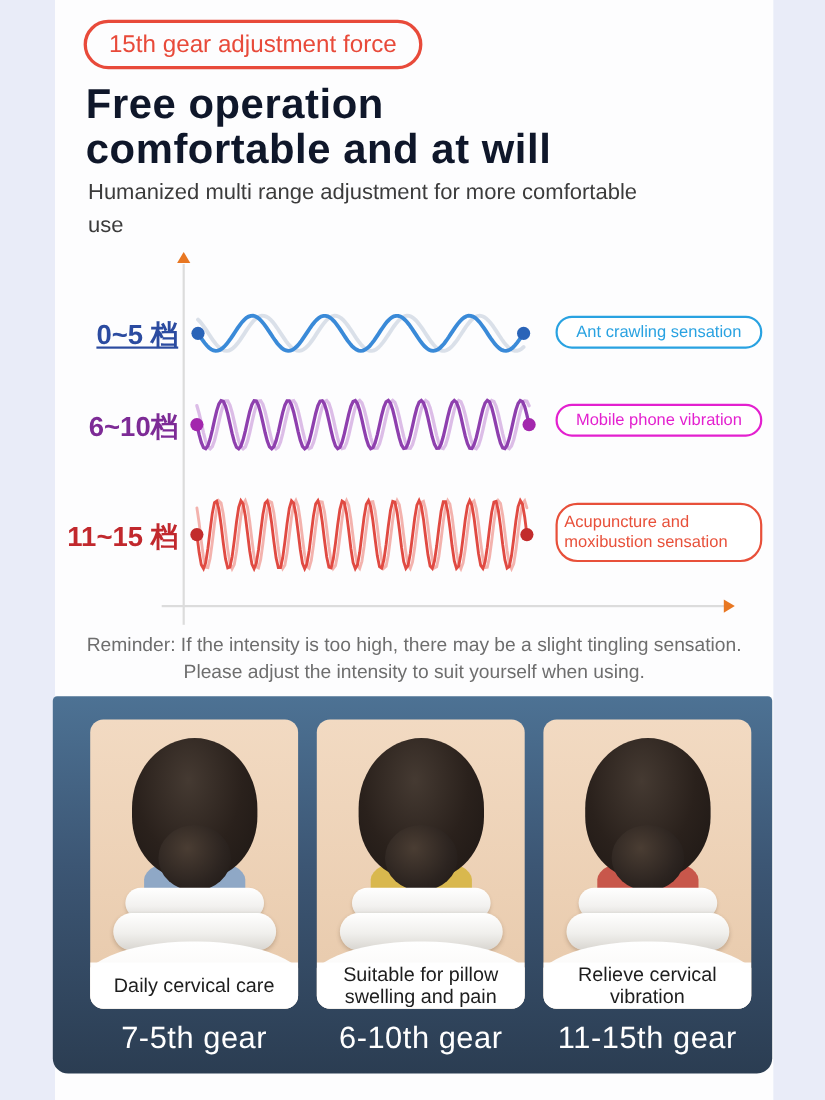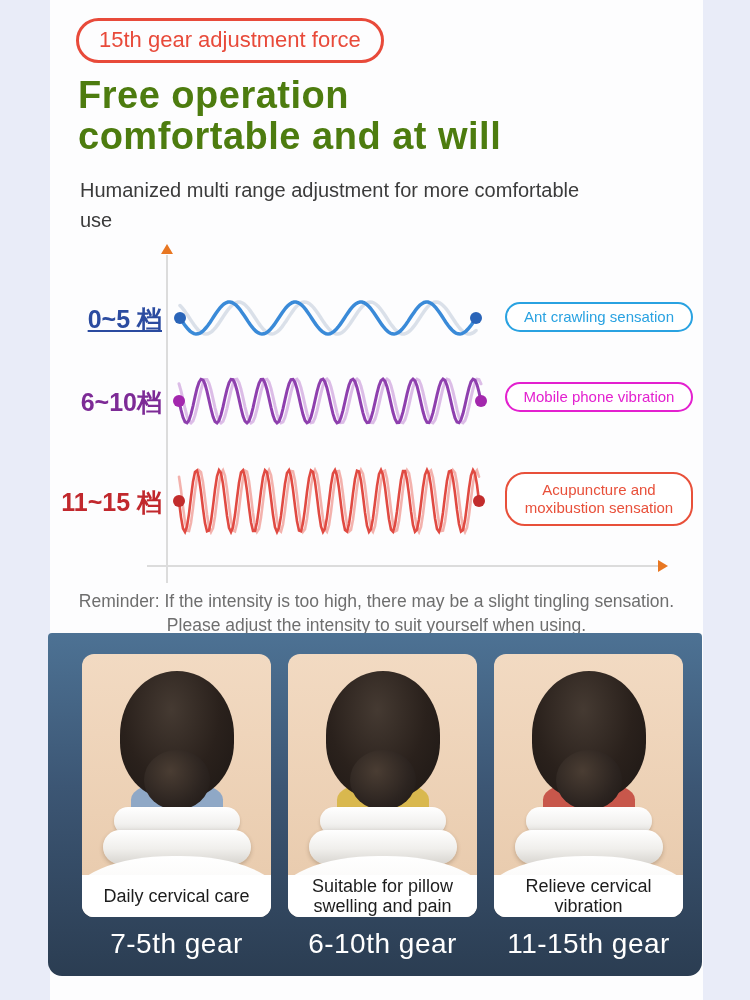--- a/index.html
+++ b/index.html
@@ -26,21 +26,21 @@
   }
   h1.page-title {
     margin: 12px 0 0 28px;
     color: #2f3f56;
     font-size: 38px;
     font-weight: 600;
     line-height: 1.08;
     letter-spacing: 0.5px;
   }
   .subtitle {
-    margin: 18px 0 0 30px;
+    margin: 3px 0 0 30px;
     max-width: 500px;
     color: #3b3b3b;
     font-size: 20px;
     line-height: 1.5;
   }
   
   .chart { position: relative; width: 653px; height: 345px; margin-top: 8px; }
   .axis-v {
     position: absolute; left: 116px; top: 12px; width: 2px; height: 328px;
     background: #dcdcdc;
@@ -69,21 +69,21 @@
   .row-label.r0 { top: 60px; }
   .row-label.r1 { top: 143px; }
   .row-label.r2 { top: 243px; }
   svg.wave { position: absolute; overflow: visible; }
   svg.wave.r0 { left: 122px; top: 53px; }
   svg.wave.r1 { left: 121px; top: 130px; }
   svg.wave.r2 { left: 121px; top: 221px; }
   .pill {
     position: absolute; left: 455px; width: 188px;
     border: 2px solid currentColor; border-radius: 20px;
-    font-size: 15px; line-height: 1.18; text-align: center;
+    font-size: 15px; line-height: 1.18; text-align: left;
     display: flex; align-items: center; justify-content: center;
     padding: 4px 6px; background: #fff;
   }
   .pill.r0 { top: 59px; height: 30px; }
   .pill.r1 { top: 139px; height: 30px; }
   .pill.r2 { top: 229px; height: 54px; }
   
   .reminder {
     margin-top: 2px; text-align: center;
     color: #6e6e6e; font-size: 17.5px; line-height: 1.35;
@@ -148,21 +148,21 @@
   }
 </style>
 </head>
 <body>
 
 <div class="page">
   <div class="content">
 
     <div class="top-badge" style="color: rgb(232, 74, 58); border-color: rgb(232, 74, 58);">15th gear adjustment force</div>
 
-    <h1 class="page-title" style="color: #4d7c0f;"><span>Free operation</span><br><span>comfortable and at will</span></h1>
+    <h1 class="page-title" style="color: #0f172a;"><span>Free operation</span><br><span>comfortable and at will</span></h1>
 
     <p class="subtitle">Humanized multi range adjustment for more comfortable use</p>
 
     <div class="chart">
       <div class="axis-v"></div>
       <div class="axis-h"></div>
       <div class="arrow-up"></div>
       <div class="arrow-right"></div>
 
       <div class="row-label r0" style="color: rgb(43, 75, 160); text-decoration: underline;">0~5 档</div>

